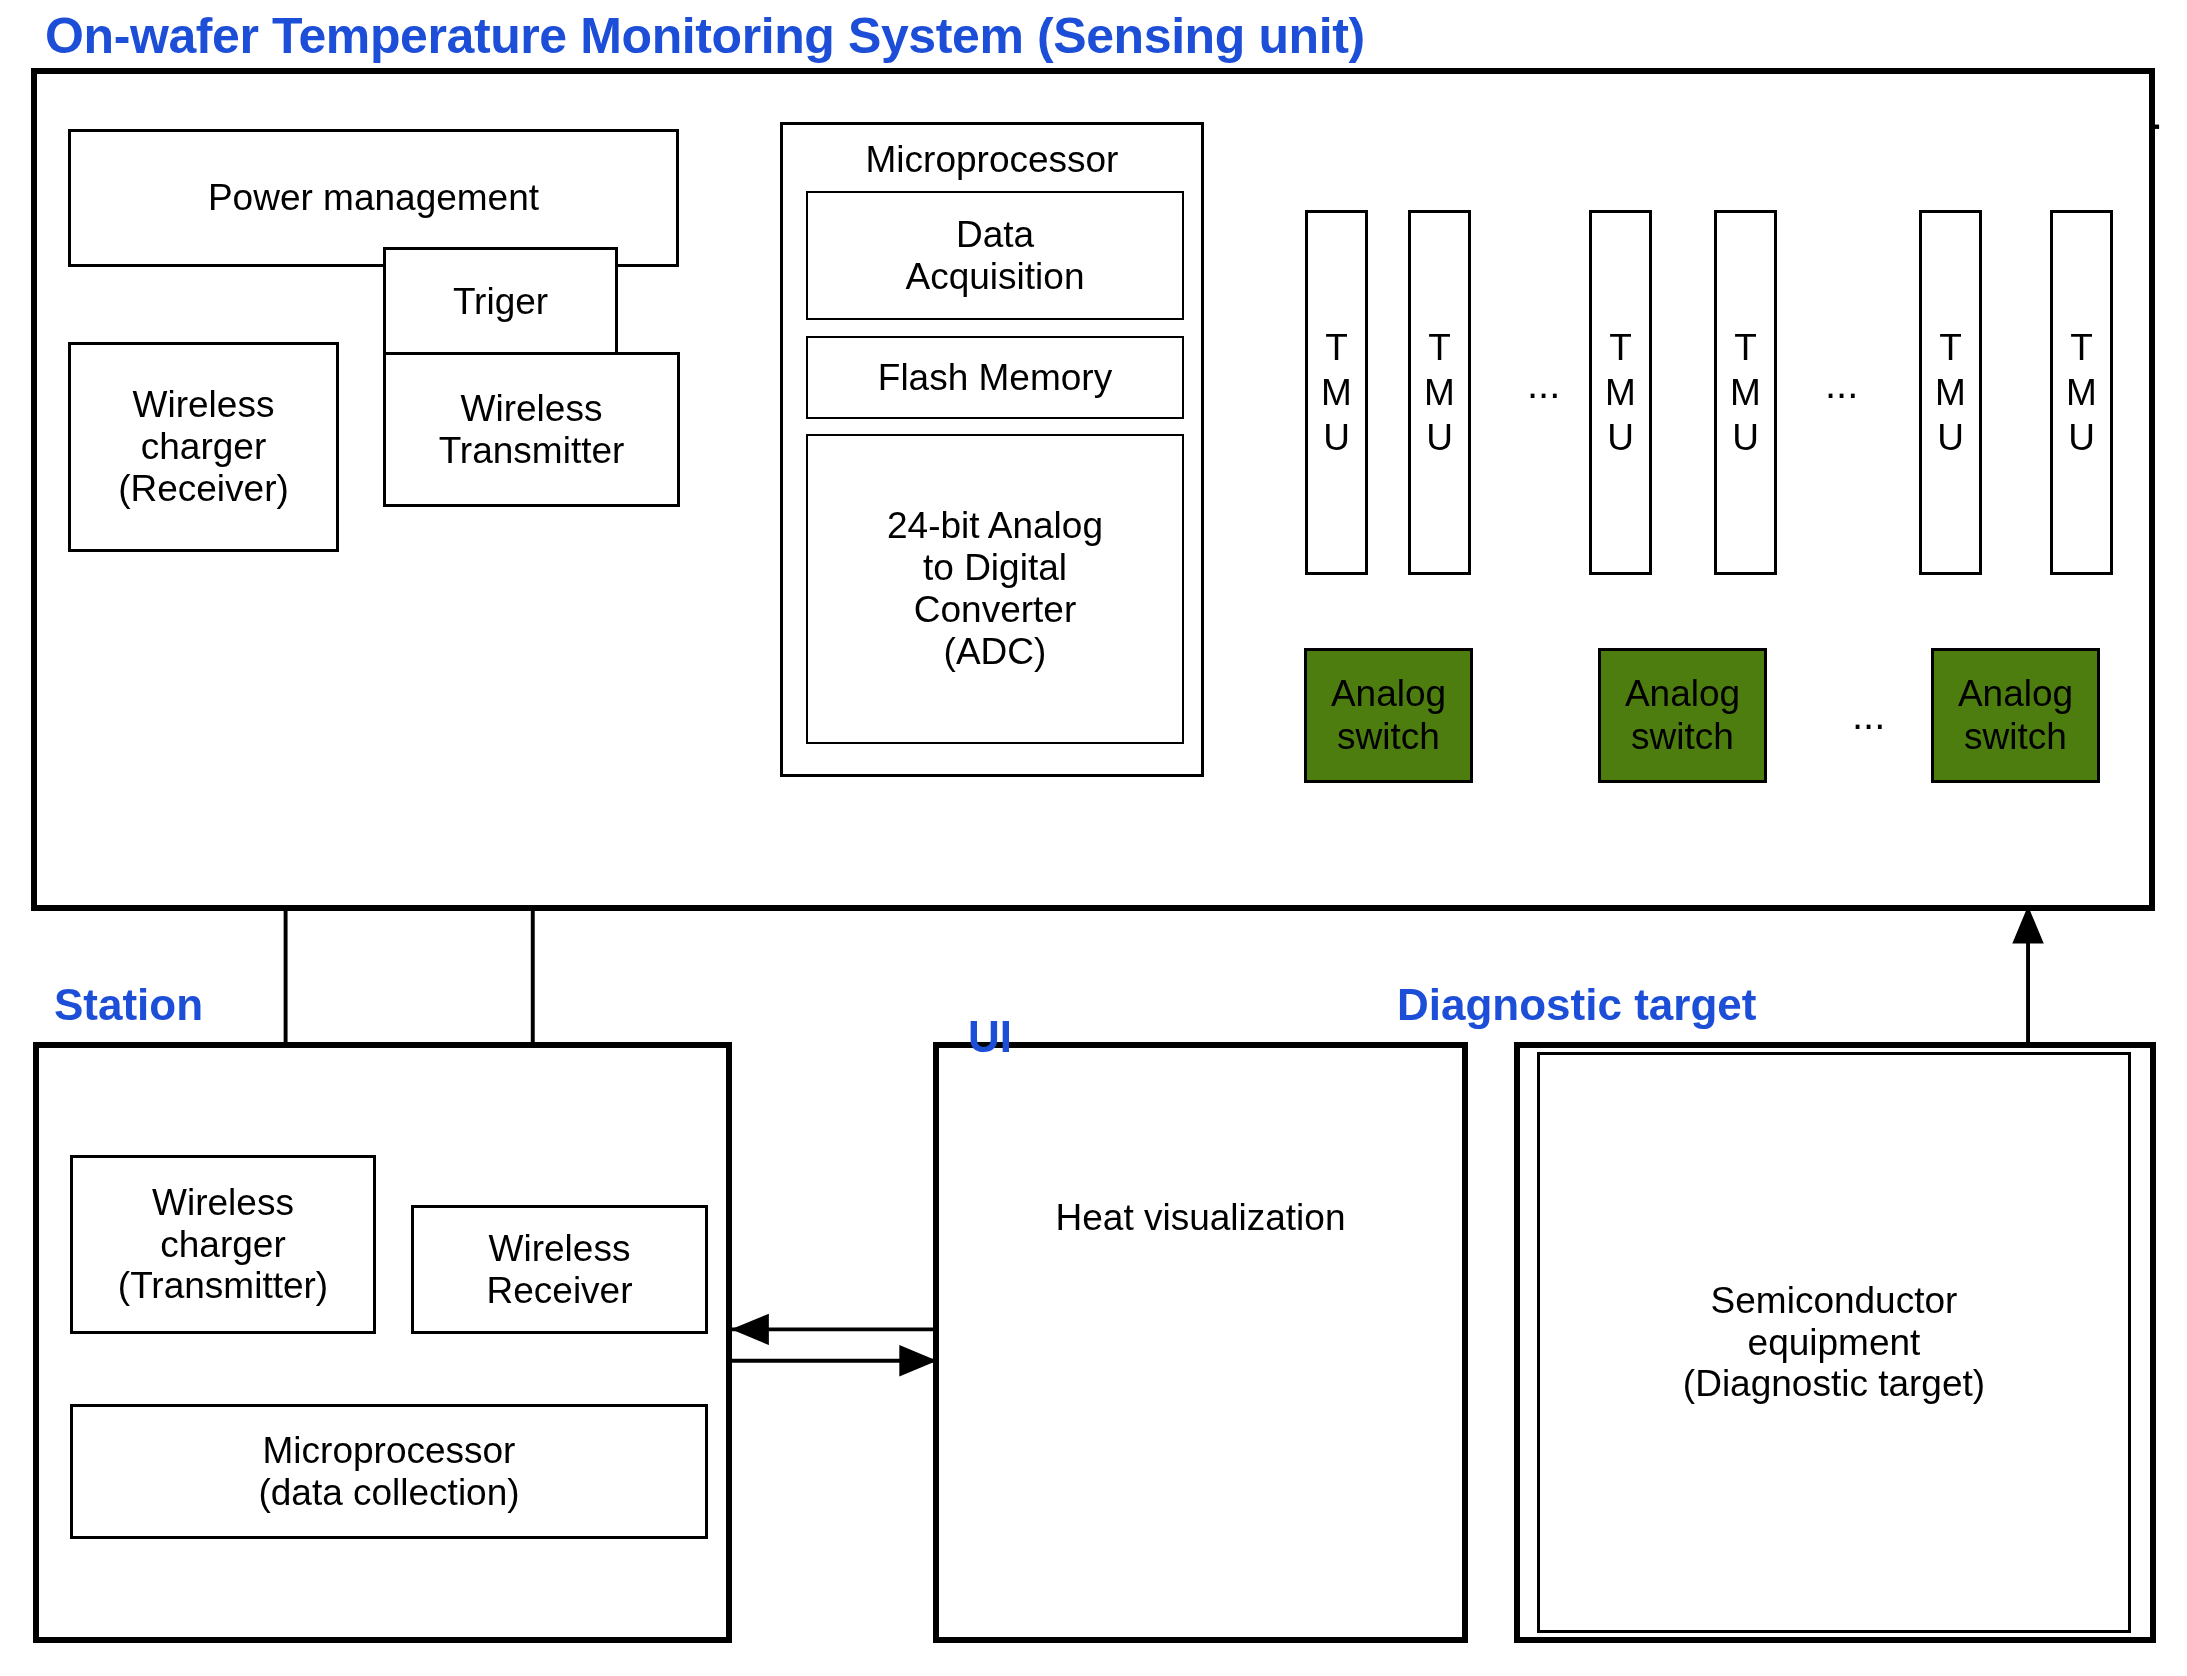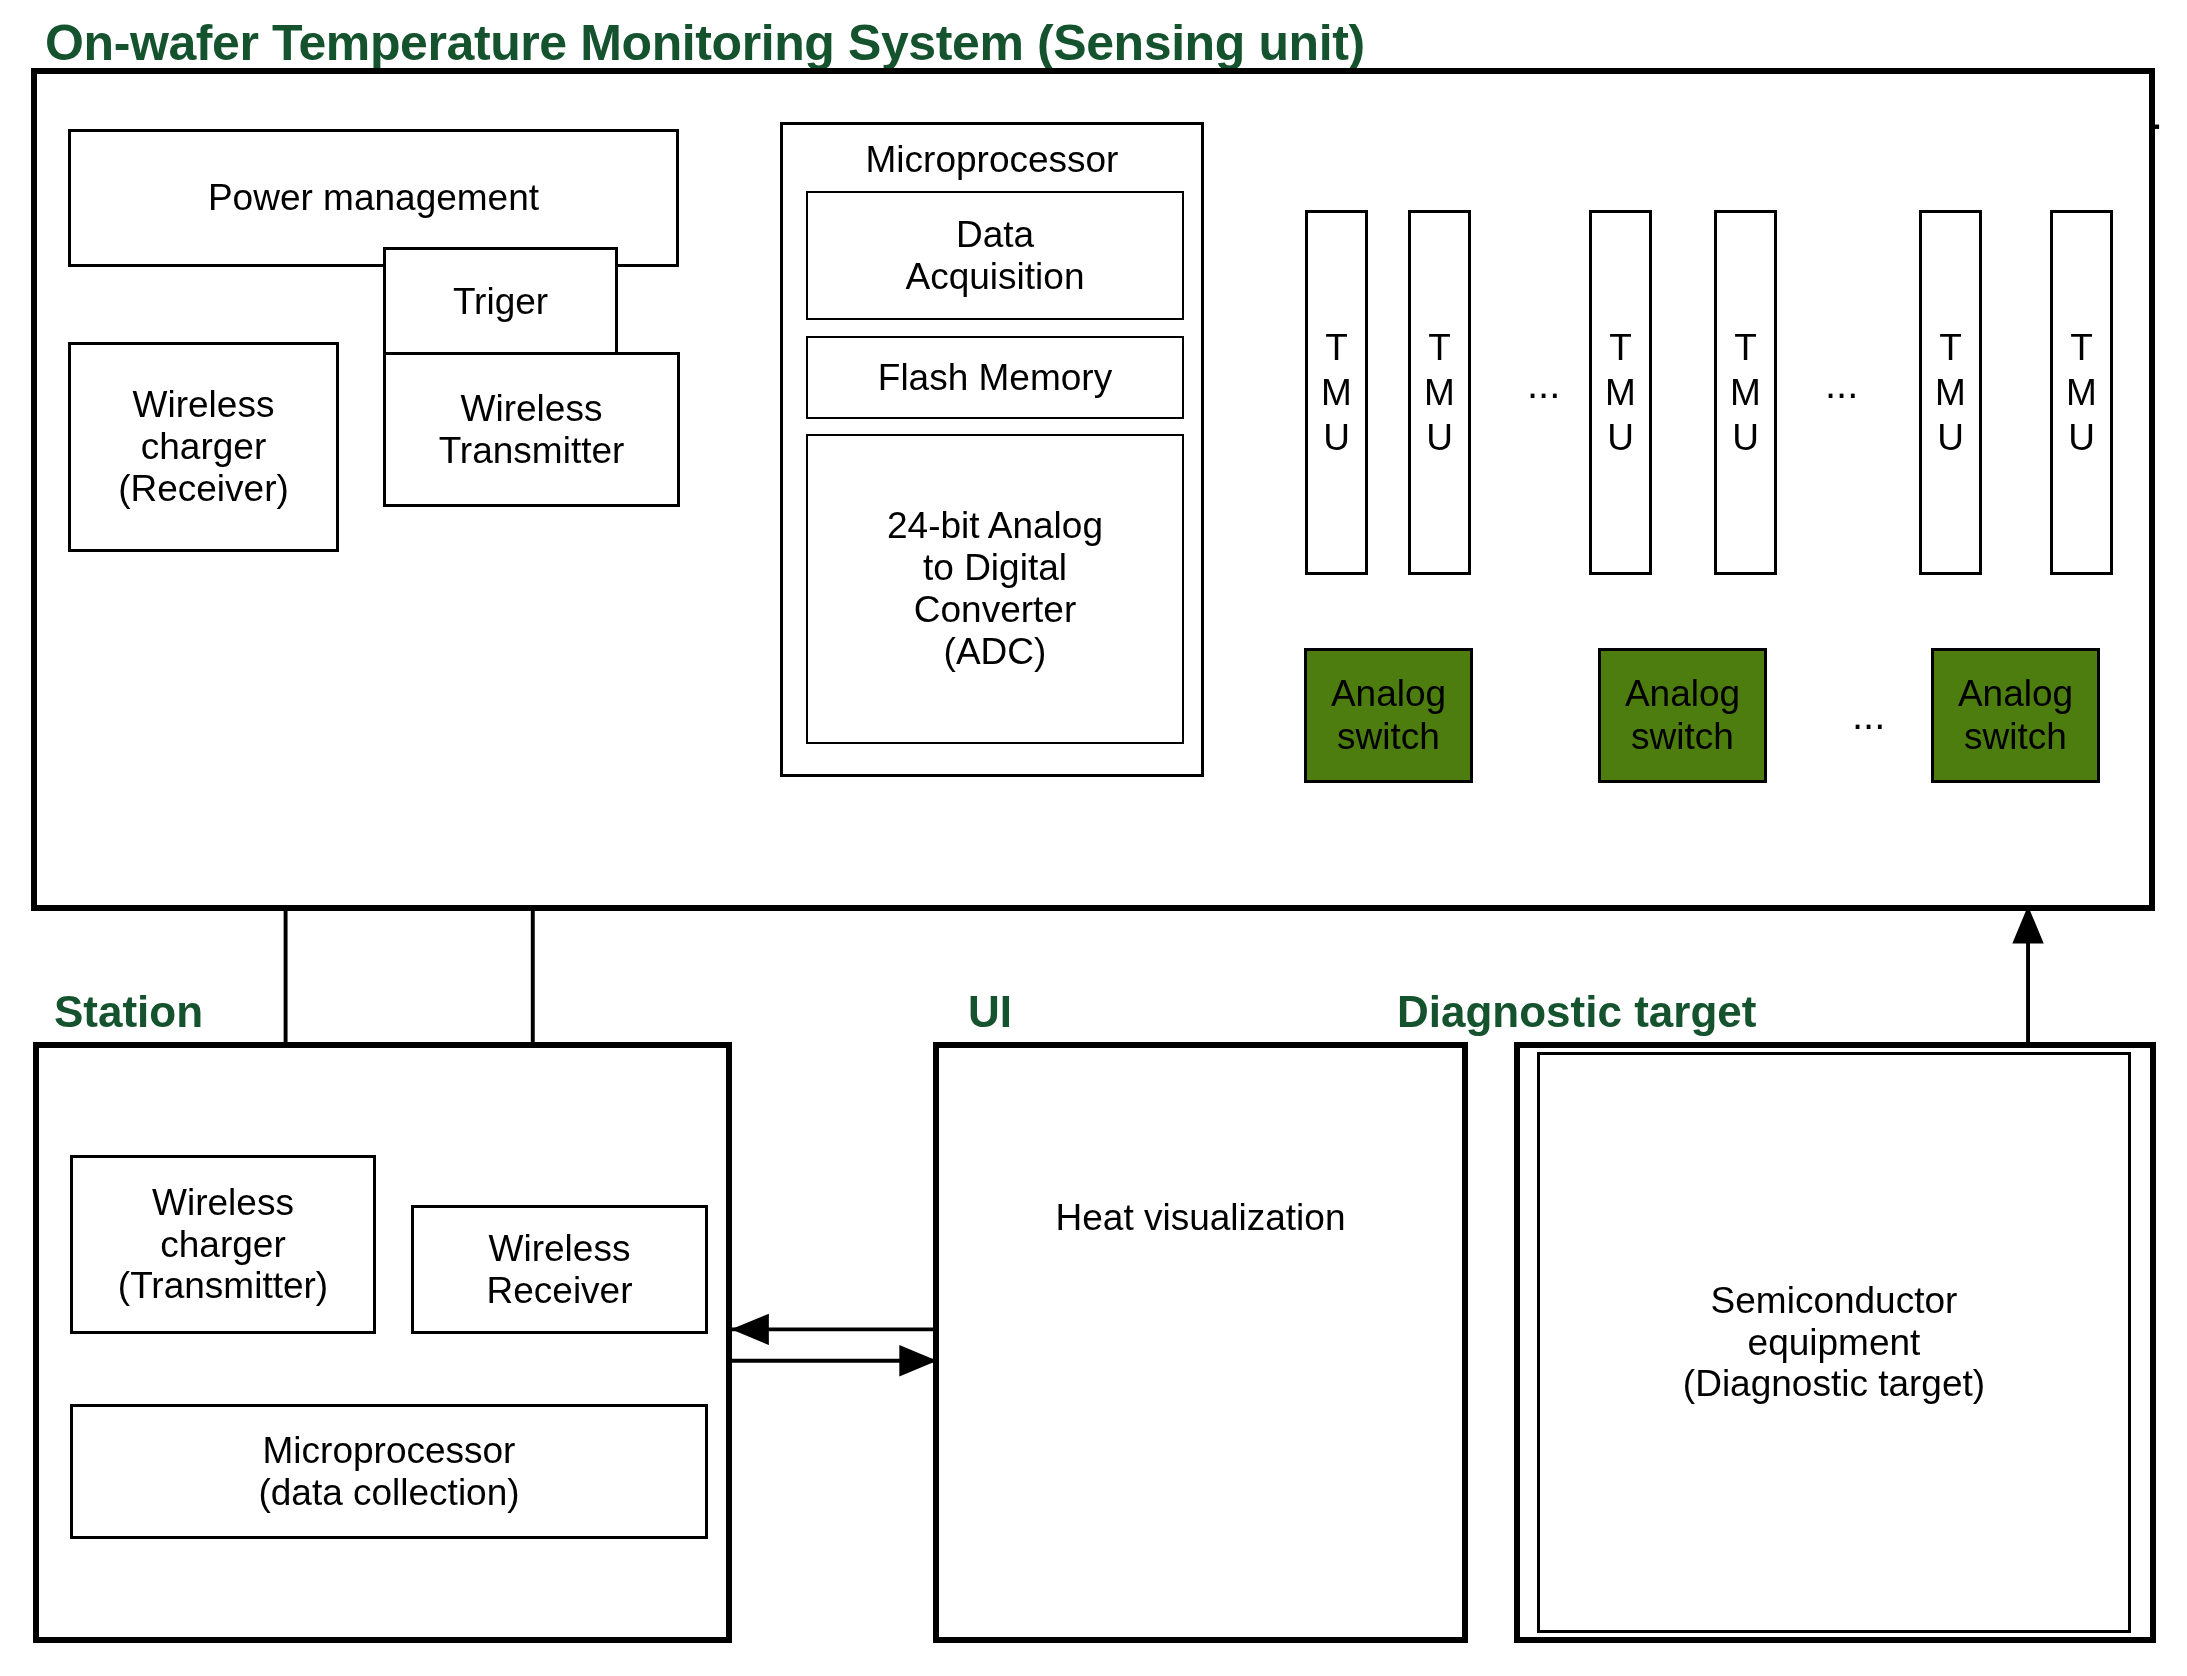--- a/index.html
+++ b/index.html
@@ -3,24 +3,24 @@
 <meta charset="utf-8">
 <style>
   html,body{margin:0;padding:0;background:#ffffff;}
   body{width:2187px;height:1677px;overflow:hidden;
        font-family:"Liberation Sans","DejaVu Sans",sans-serif;color:#000;}
   #root{position:relative;width:2187px;height:1677px;}
 
   .svglayer{position:absolute;left:0;top:0;width:2187px;height:1677px;}
 
   
-  .caption{position:absolute;font-weight:bold;white-space:nowrap;color:#14532d;margin-top:7px;}
+  .caption{position:absolute;font-weight:bold;white-space:nowrap;color:#1d4ed8;}
   #title{left:45px;top:7px;font-size:50px;letter-spacing:-0.4px;}
   #cap-station{left:54px;top:980px;font-size:44px;text-align:right;}
-  #cap-ui{left:968px;top:980px;font-size:44px;}
+  #cap-ui{left:968px;top:1012px;font-size:44px;}
   #cap-diag{left:1397px;top:980px;font-size:44px;}
 
   
   .panel{position:absolute;border:6.1px solid #000;background:#fff;box-sizing:border-box;}
   #panel-sensing{left:31px;top:68px;width:2124px;height:843px;}
   #panel-station{left:33px;top:1042px;width:699px;height:601px;}
   #panel-ui{left:933px;top:1042px;width:535px;height:601px;}
   #panel-diag{left:1514px;top:1042px;width:642px;height:601px;}
 
   

